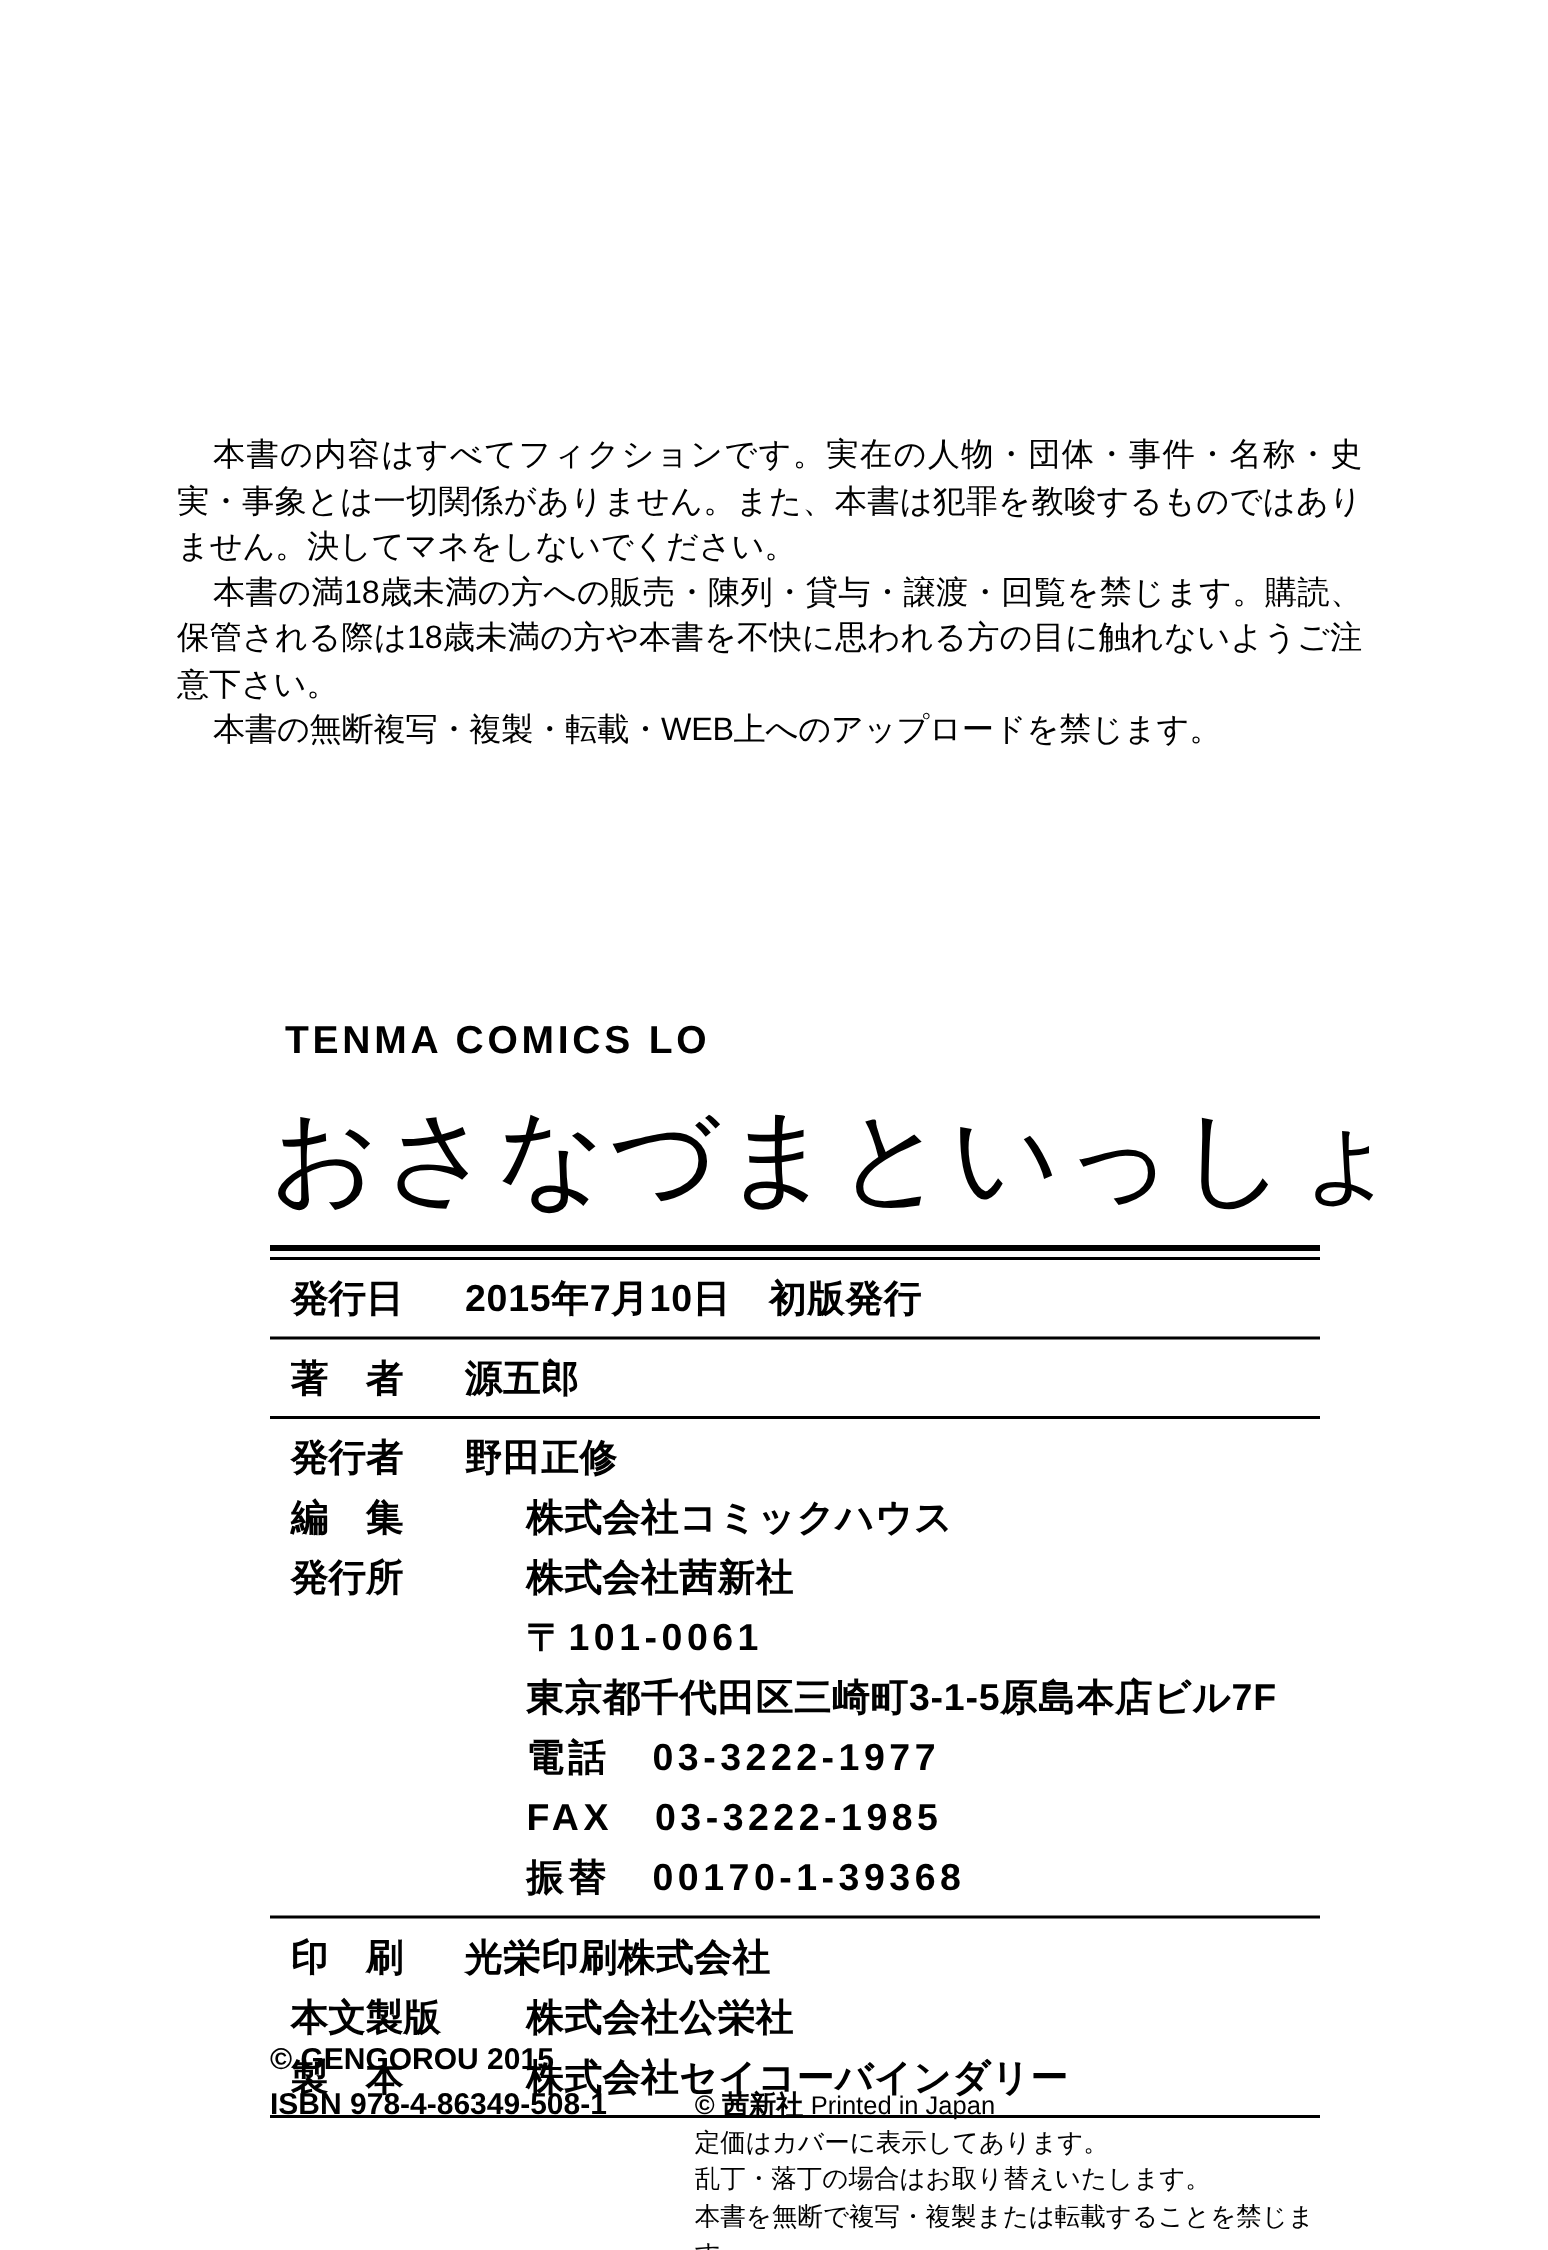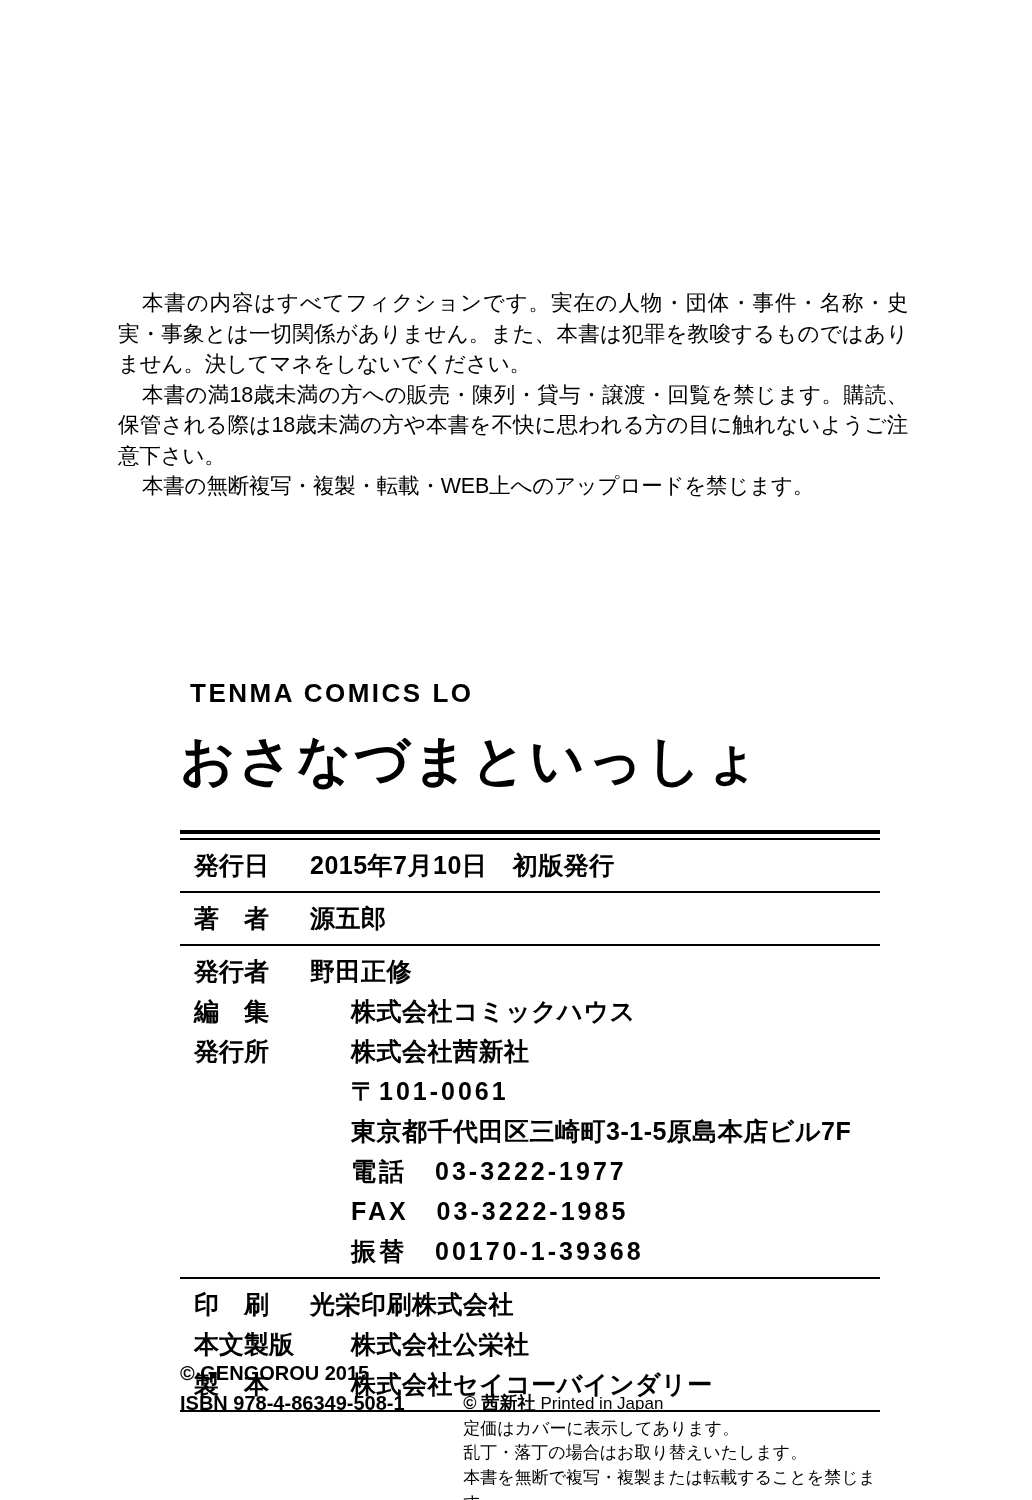--- a/index.html
+++ b/index.html
@@ -46,22 +46,22 @@
     left: 190px;
     top: 8px;
     font-size: 26px;
     font-weight: 700;
     letter-spacing: 2.5px;
   }
   .book-title {
     position: absolute;
     left: 180px;
     top: 55px;
-    font-size: 54px;
-    font-weight: 700;
+    font-size: 71px;
+    font-weight: 400;
     letter-spacing: 3px;
     white-space: nowrap;
   }
 
   .info-table {
     position: absolute;
     left: 180px;
     top: 160px;
     width: 700px;
     font-size: 25px;

